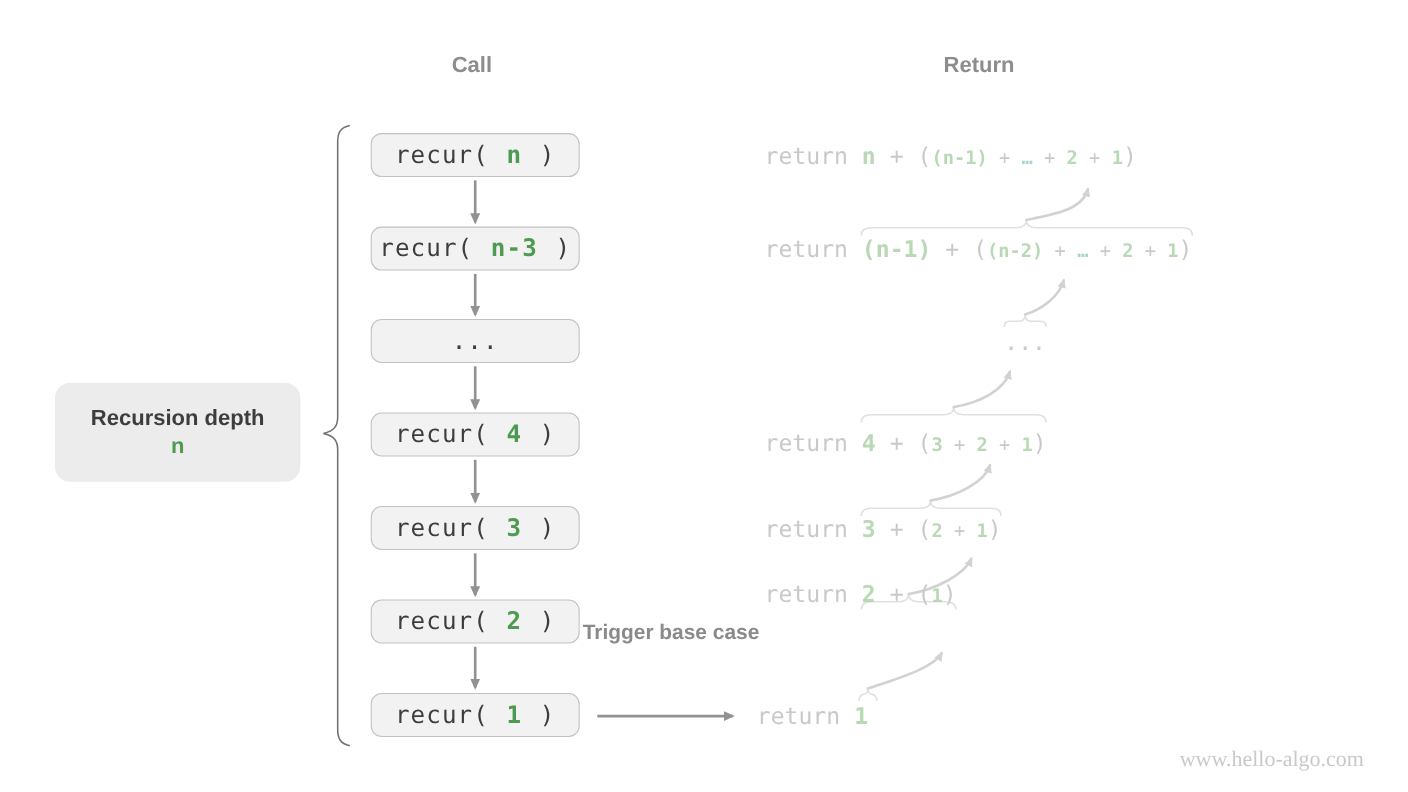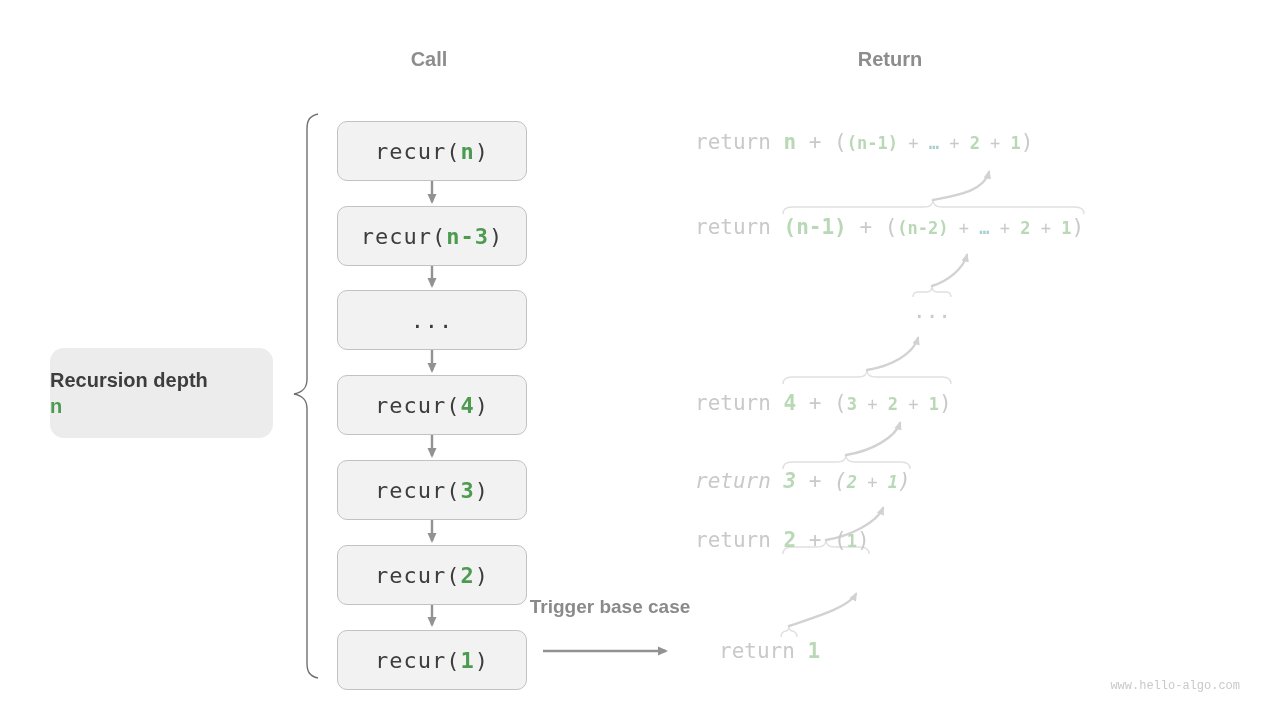--- a/index.html
+++ b/index.html
@@ -8,49 +8,49 @@
     font-family:"Liberation Sans", sans-serif; overflow:hidden;
   }
   .hdr {
     position:absolute; transform:translateX(-50%);
     font-size:20px; font-weight:bold; color:#8d8d8d; white-space:nowrap;
   }
   #hdr-call   { left:429px; top:48px; }
   #hdr-return { left:890px; top:48px; }
   svg.overlay { position:absolute; left:0; top:0; }
   .call-box {
-    position:absolute; left:337px; width:190px; height:60px;
+    position:absolute; left:337px; width:190px; height:40px;
     background:#f2f2f2; border:1.5px solid #c2c2c2; border-radius:10px;
     box-sizing:border-box; display:flex; align-items:center; justify-content:center;
     font-family:"DejaVu Sans Mono", monospace; font-size:22px; color:#3d3d3d;
-    letter-spacing:1px; white-space:pre;
+    letter-spacing:1px; white-space:pre;gap:16px;
   }
   .call-box .arg { color:#4c9b50; font-weight:bold; }
   .ret-row {
     position:absolute; transform:translateY(-50%);
     font-family:"DejaVu Sans Mono", monospace; font-size:21px; white-space:pre;
   }
   .t-gray  { color:#c9c9c9; }
   .t-green { color:#b9d8b6; font-weight:bold; }
   .t-teal  { color:#a8d2cd; font-weight:bold; }
   .sm { font-size:17px; }
   .depth-box {
     position:absolute; left:50px; top:348px; width:223px; height:90px;
     background:#ececec; border-radius:14px;
-    display:flex; flex-direction:column; align-items:flex-start; justify-content:center; gap:3px;
+    display:flex; flex-direction:column; align-items:center; justify-content:center; gap:3px;
   }
   .depth-title { font-size:20px; font-weight:bold; color:#3d3d3d; }
   .depth-value { font-size:20px; font-weight:bold; color:#4c9b50; }
   .trigger-label {
-    position:absolute; left:610px; top:596px; transform:translateX(-50%);
+    position:absolute; left:610px; top:565px; transform:translateX(-50%);
     font-size:19px; font-weight:bold; color:#8a8a8a; white-space:nowrap;
   }
   .watermark {
     position:absolute; right:40px; top:679px;
-    font-family:Liberation Mono, monospace; font-size:12px; color:#c9c9c9;
+    font-family:Liberation Serif, serif; font-size:20px; color:#c9c9c9;
   }
 </style>
 </head>
 <body>
 
 <div class="stage">
 
   <svg class="overlay" width="1280" height="720">
     <defs>
       <marker id="mDark" viewBox="0 0 10 10" refX="8" refY="5" markerWidth="4.2" markerHeight="4.2" orient="auto">
@@ -110,19 +110,19 @@
       <div class="call-box" style="top: 375px;"><span class="plain">recur(</span><span class="arg">4</span><span class="plain">)</span></div>
       <div class="call-box" style="top: 460px;"><span class="plain">recur(</span><span class="arg">3</span><span class="plain">)</span></div>
       <div class="call-box" style="top: 545px;"><span class="plain">recur(</span><span class="arg">2</span><span class="plain">)</span></div>
       <div class="call-box" style="top: 630px;"><span class="plain">recur(</span><span class="arg">1</span><span class="plain">)</span></div>
     </div>
   <div id="return-column">
       <div class="ret-row" style="left: 695px; top: 142px;"><span class="t-gray">return </span><span class="t-green">n</span><span class="t-gray"> + (</span><span class="t-green sm">(n-1)</span><span class="t-gray sm"> + </span><span class="t-teal sm">…</span><span class="t-gray sm"> + </span><span class="t-green sm">2</span><span class="t-gray sm"> + </span><span class="t-green sm">1</span><span class="t-gray">)</span></div>
       <div class="ret-row" style="left: 695px; top: 227px;"><span class="t-gray">return </span><span class="t-green">(n-1)</span><span class="t-gray"> + (</span><span class="t-green sm">(n-2)</span><span class="t-gray sm"> + </span><span class="t-teal sm">…</span><span class="t-gray sm"> + </span><span class="t-green sm">2</span><span class="t-gray sm"> + </span><span class="t-green sm">1</span><span class="t-gray">)</span></div>
       <div class="ret-row" style="left: 913px; top: 311px;"><span class="t-gray">...</span></div>
       <div class="ret-row" style="left: 695px; top: 403px;"><span class="t-gray">return </span><span class="t-green">4</span><span class="t-gray"> + (</span><span class="t-green sm">3</span><span class="t-gray sm"> + </span><span class="t-green sm">2</span><span class="t-gray sm"> + </span><span class="t-green sm">1</span><span class="t-gray">)</span></div>
-      <div class="ret-row" style="left: 695px; top: 481px; font-style: italic;"><span class="t-gray">return </span><span class="t-green">3</span><span class="t-gray"> + (</span><span class="t-green sm">2</span><span class="t-gray sm"> + </span><span class="t-green sm">1</span><span class="t-gray">)</span></div>
+      <div class="ret-row" style="left: 695px; top: 481px;"><span class="t-gray">return </span><span class="t-green">3</span><span class="t-gray"> + (</span><span class="t-green sm">2</span><span class="t-gray sm"> + </span><span class="t-green sm">1</span><span class="t-gray">)</span></div>
       <div class="ret-row" style="left: 695px; top: 540px;"><span class="t-gray">return </span><span class="t-green">2</span><span class="t-gray"> + (</span><span class="t-green sm">1</span><span class="t-gray">)</span></div>
-      <div class="ret-row" style="left: 719px; top: 651px;"><span class="t-gray">return </span><span class="t-green">1</span></div>
+      <div class="ret-row" style="left: 688px; top: 651px;"><span class="t-gray">return </span><span class="t-green">1</span></div>
     </div>
 
   <div class="watermark">www.hello-algo.com</div>
 </div>
 
 </body></html>

